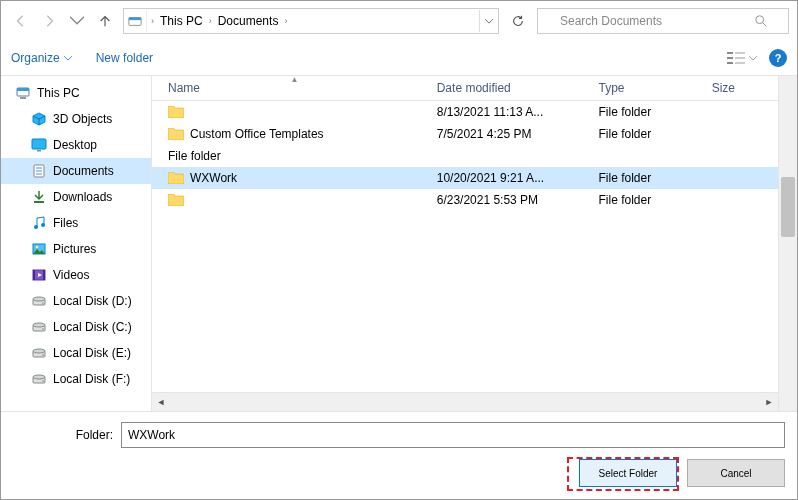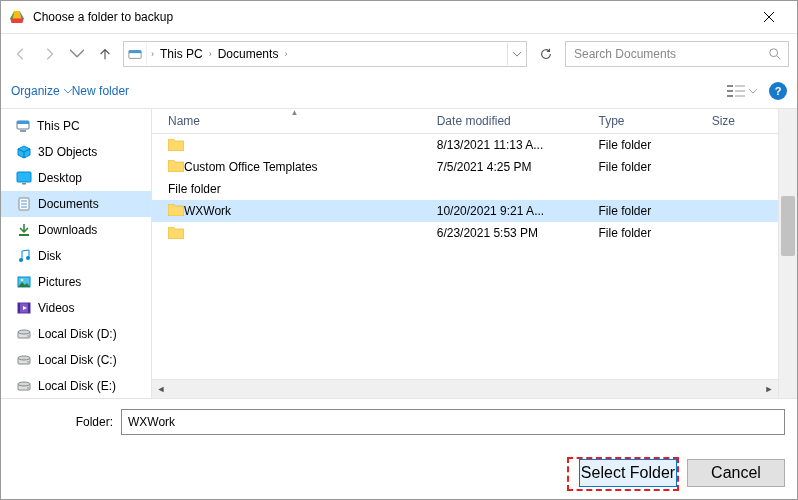--- a/index.html
+++ b/index.html
@@ -12,87 +12,70 @@
 .nav-arrows{display:flex;gap:4px;align-items:center}
 .nav-btn{width:24px;height:24px;display:flex;align-items:center;justify-content:center;color:#999;cursor:default}
 .nav-btn.enabled{color:#000;cursor:pointer}
 .nav-btn svg{width:14px;height:14px}
 .addrbar{flex:1;display:flex;align-items:center;border:1px solid #ccc;height:24px;background:#fff}
 .addr-icon{width:22px;height:22px;display:flex;align-items:center;justify-content:center;border-right:1px solid #eee;margin-right:2px}
 .addr-item{padding:0 4px;height:22px;display:flex;align-items:center;cursor:pointer}
 .addr-sep{color:#777;padding:0 2px;font-size:9px}
 .addr-drop{margin-left:auto;width:18px;display:flex;align-items:center;justify-content:center;border-left:1px solid #ddd;height:22px;cursor:pointer;color:#555}
 .refresh-btn{width:24px;height:24px;display:flex;align-items:center;justify-content:center;border:1px solid transparent;cursor:pointer}
-.searchbox{width:210px;height:24px;border:1px solid #ccc;display:flex;align-items:center;padding:0 6px;color:#777}
+.searchbox{width:210px;height:24px;border:1px solid #ccc;display:flex;align-items:center;padding:0 20px;color:#777}
 .searchbox input{border:none;outline:none;flex:1;font-size:12px;color:#000;background:transparent}
 .searchbox input::placeholder{color:#888}
 .toolbar{height:34px;border-bottom:1px solid #e5e5e5;display:flex;align-items:center;padding:0 10px;gap:24px}
-.toolbar .tb-left{display:flex;}
+.toolbar .tb-left{display:flex;gap:24px}
 .tb-btn{color:#1a6bbd;cursor:pointer;display:flex;align-items:center;gap:4px}
 .tb-right{margin-left:auto;display:flex;gap:12px;align-items:center}
 .view-btn{display:flex;align-items:center;gap:2px;cursor:pointer;color:#555}
 .help-btn{width:18px;height:18px;border-radius:50%;background:#1979ca;color:#fff;display:flex;align-items:center;justify-content:center;font-weight:bold;font-size:11px;cursor:pointer}
 .body{flex:1;display:flex;min-height:0;position:relative}
 .tree{width:150px;border-right:1px solid #e5e5e5;overflow-y:auto;padding-top:4px}
 .tree-item{height:26px;display:flex;align-items:center;padding-left:14px;gap:6px;cursor:pointer;white-space:nowrap}
-.tree-item.child{padding-left:15px}
+.tree-item.child{padding-left:30px}
 .tree-item.selected{background:#cde8ff}
 .tree-ico{width:16px;height:16px;display:flex;align-items:center;justify-content:center;font-size:14px}
 .list{flex:1;display:flex;flex-direction:column;min-width:0}
 .list-header{height:24px;display:flex;align-items:center;border-bottom:1px solid #e5e5e5;color:#495a78;font-size:12px;padding-left:8px;position:relative}
 .col{padding:0 8px;text-align:left}
 .col-name{width:260px;position:relative}
 .col-date{width:150px}
 .col-type{width:100px}
 .col-size{width:60px}
 .sort-ind{position:absolute;top:-6px;left:50%;transform:translateX(-50%);font-size:8px;color:#888}
 .rows{flex:1;overflow-y:auto}
 .row{height:22px;display:flex;align-items:center;padding-left:8px;cursor:pointer}
 .row.selected{background:#cde8ff}
 .cell{padding:0 8px;white-space:nowrap;overflow:hidden;text-overflow:ellipsis}
-.cell-name{width:260px;display:flex;}
+.cell-name{width:260px;display:flex;align-items:center;gap:6px}
 .folder-ico{width:16px;height:12px;display:inline-block}
 .vscroll{width:18px;background:#f0f0f0;border-left:1px solid #e5e5e5;position:relative}
 .vscroll .thumb{position:absolute;top:30%;left:2px;right:2px;height:60px;background:#c2c2c2;border-radius:2px}
 .hscroll{height:18px;background:#f0f0f0;border-top:1px solid #e5e5e5;display:flex;align-items:center}
 .hscroll .sbtn{width:18px;height:18px;display:flex;align-items:center;justify-content:center;color:#555;font-size:9px;cursor:pointer}
 .hscroll .track{flex:1;height:100%}
-.bottombar{border-top:1px solid #e5e5e5;padding:10px 12px 12px 12px;display:flex;flex-direction:column;gap:24px}
+.bottombar{border-top:1px solid #e5e5e5;padding:10px 12px 12px 12px;display:flex;flex-direction:column;gap:11px}
 .folder-row{display:flex;align-items:center;gap:8px}
 .folder-row label{width:100px;text-align:right}
 .folder-input{flex:1;height:24px;border:1px solid #888;padding:0 6px;font-size:12px;outline:none}
 .btn-row{display:flex;justify-content:flex-end;gap:10px}
-.btn{min-width:96px;height:26px;border:1px solid #adadad;background:#e1e1e1;display:flex;align-items:center;justify-content:center;cursor:pointer;font-size:16px}
+.btn{min-width:96px;height:26px;border:1px solid #adadad;background:#e1e1e1;display:flex;align-items:center;justify-content:center;cursor:pointer;font-size:10px}
 .btn.primary{border:1px solid #0078d7;background:#e5f1fb}
 .highlight-box{position:absolute;border:2px dashed #e02020;pointer-events:none;box-sizing:border-box}
 .highlight-box.select{right:118px;bottom:8px;width:112px;height:34px}
 svg{display:block}
 </style>
 </head>
 <body>
 
 <div class="window">
 
-  <div class="titlebar">
-    <span class="drive-icon">
-      <svg viewBox="0 0 24 24">
-          <polygon points="8,3 16,3 22,14 2,14" fill="#FBBC04"></polygon>
-          <polygon points="2,14 8,3 4,21" fill="#34A853"></polygon>
-          <polygon points="22,14 16,3 20,21" fill="#4285F4"></polygon>
-          <polygon points="4,21 20,21 22,14 2,14" fill="#34A853" opacity=".0"></polygon>
-          <polygon points="2,14 22,14 20,21 4,21" fill="#EA4335"></polygon>
-        </svg>
-    </span>
-    <span class="title">Choose a folder to backup</span>
-    <div class="close-btn">
-      <svg width="12" height="12" viewBox="0 0 12 12">
-          <path d="M1 1 L11 11 M11 1 L1 11" stroke="#000" stroke-width="1"></path>
-        </svg>
-    </div>
-  </div>
 
   <div class="navrow">
     <div class="nav-arrows">
       <div class="nav-btn">
           <svg viewBox="0 0 16 16">
             <path d="M10 2 L4 8 L10 14" stroke="#bbb" stroke-width="1.5" fill="none"></path>
           </svg>
         </div>
       <div class="nav-btn">
           <svg viewBox="0 0 16 16">
@@ -227,21 +210,21 @@
         </div>
         <div class="tree-item child">
           <span class="tree-ico">
             <svg width="16" height="16" viewBox="0 0 16 16">
               <path d="M6 3 L13 2 L13 10" stroke="#0288d1" fill="none"></path>
               <circle cx="5" cy="12" r="2" fill="#0288d1"></circle>
               <circle cx="12" cy="10" r="2" fill="#0288d1"></circle>
               <line x1="6" y1="3" x2="6" y2="12" stroke="#0288d1"></line>
             </svg>
           </span>
-          <span>Disk</span>
+          <span>Files</span>
         </div>
         <div class="tree-item child">
           <span class="tree-ico">
             <svg width="16" height="16" viewBox="0 0 16 16">
               <rect x="2" y="3" width="12" height="10" fill="#4fc3f7" stroke="#0288d1"></rect>
               <circle cx="6" cy="6" r="1.3" fill="#fff176"></circle>
               <path d="M2 13 L6 8 L9 11 L11 9 L14 13 Z" fill="#2e7d32"></path>
             </svg>
           </span>
           <span>Pictures</span>

